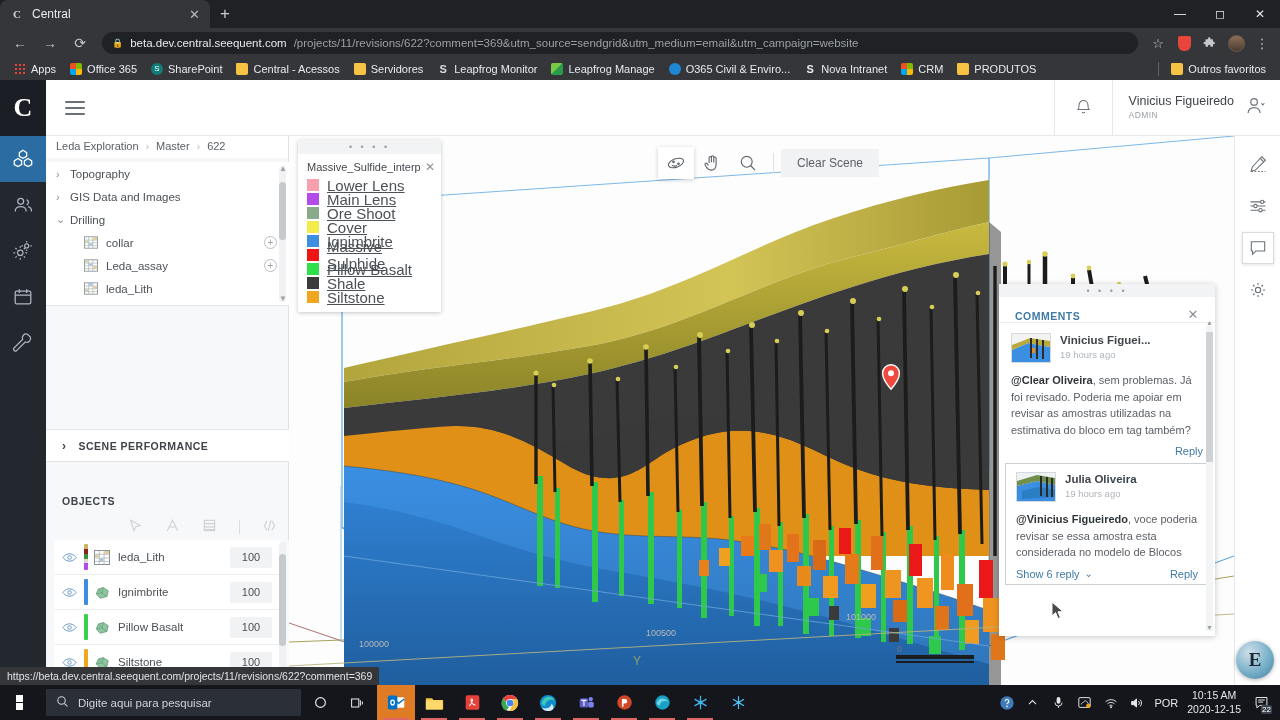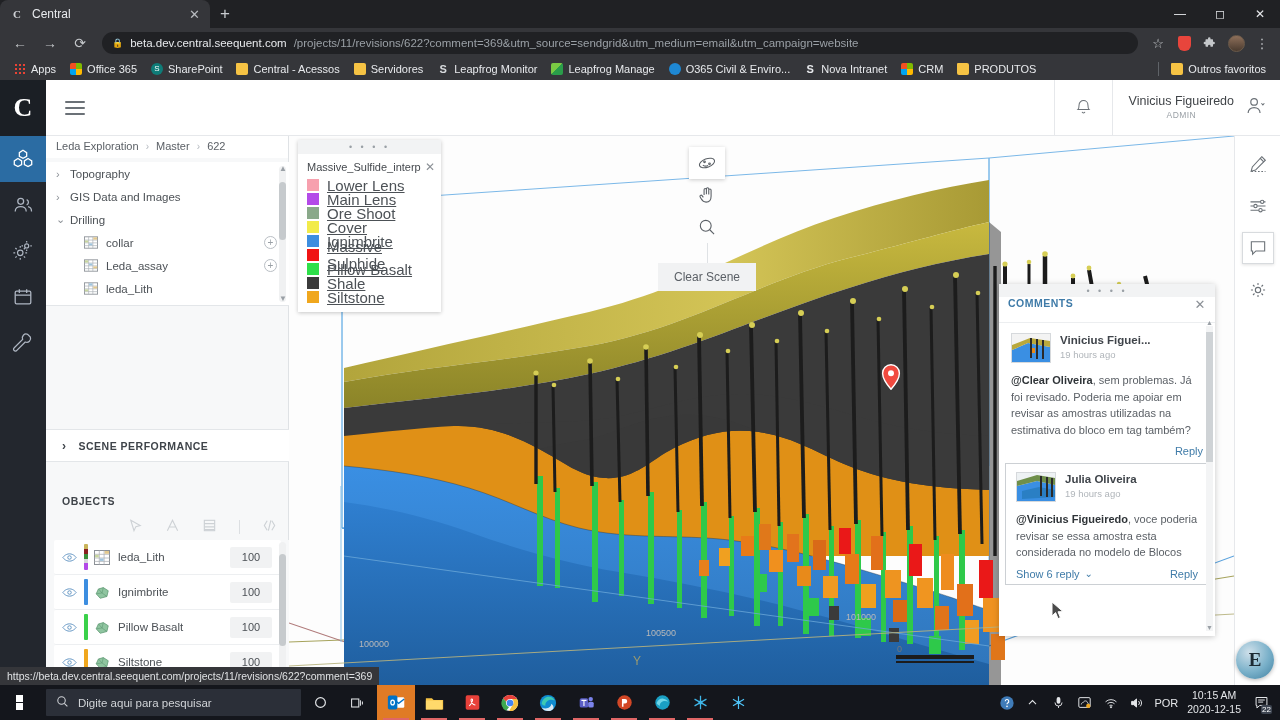--- a/index.html
+++ b/index.html
@@ -115,21 +115,21 @@
     background: #fff; display: flex; align-items: center; border-bottom: 1px solid #e6e8eb;
   }
   .hamburger { margin-left: 12px; width: 34px; height: 34px; display:flex; flex-direction: column;
                justify-content: center; gap: 4px; padding: 0 7px; }
   .hamburger i { display: block; height: 2px; background: #6b7177; border-radius: 1px; }
   .top-right { margin-left: auto; display: flex; align-items: center; height: 56px; }
   .bell { width: 58px; height: 56px; display:flex; align-items:center; justify-content:center;
           border-left: 1px solid #e6e8eb; }
   .bell svg { width: 19px; height: 19px; }
   .userbox { display:flex; align-items: center; gap: 10px; padding: 0 14px 0 16px; border-left: 1px solid #e6e8eb; height: 56px;}
-  .uname { text-align: center; line-height: 1.25; }
+  .uname { text-align: left; line-height: 1.25; }
   .uname .n { font-size: 12.5px; color: #404448; }
   .uname .r { font-size: 8.5px; color: #9aa0a6; letter-spacing: .4px; }
   .uavatar svg { width: 22px; height: 22px; }
 
   
   .leftpanel {
     position: absolute; left: 46px; top: 56px; width: 243px; height: 549px;
     background: #f7f8f9; border-right: 1px solid #dfe2e5;
   }
   .breadcrumb {
@@ -208,36 +208,36 @@
   .legend-grip { height: 14px; display: flex; align-items: center; justify-content: center;
                  background: #f2f3f4; color: #9aa0a6; letter-spacing: 3px; font-size: 9px; }
   .legend-title { display: flex; align-items: center; padding: 6px 6px 4px 9px; font-size: 11px; color: #45494e; }
   .legend-title .x { margin-left: auto; color: #8b9096; font-size: 12px; }
   .legend-row { display: flex; align-items: center; gap: 8px; padding: 0 9px; height: 14px; font-size: 15px; color: #4c5156; text-decoration: underline; }
   .legend-chip { width: 12px; height: 12px; flex: 0 0 12px; }
   .legend-pad { height: 8px; }
 
   
   .scene-tools {
-    position: absolute; left: 369px; top: 11px; display: flex; align-items: center; z-index: 6; flex-direction: column;
+    position: absolute; left: 369px; top: 11px; display: flex; align-items: center; z-index: 6;
   }
   .st-btn { width: 36px; height: 32px; display: flex; align-items: center; justify-content: center; color: #5b6066; }
   .st-btn.active { background: #fff; box-shadow: 0 1px 4px rgba(0,0,0,.2); }
   .st-btn svg { width: 20px; height: 20px; }
   .st-sep { width: 1px; height: 20px; background: #dfe2e5; margin: 0 7px; }
   .clear-scene { padding: 7px 16px; color: #5b6066; font-size: 12px; background: #f1f2f3; }
 
   
   .comments {
     position: absolute; right: 19px; top: 148px; width: 216px; height: 352px;
     background: #fff; box-shadow: 0 1px 6px rgba(0,0,0,.22); z-index: 7; overflow: hidden;
   }
   .cm-grip { height: 13px; display:flex; align-items:center; justify-content:center;
              background: #f2f3f4; color: #9aa0a6; letter-spacing: 3px; font-size: 9px; }
-  .cm-hdr { display: flex; align-items: flex-start; height: 26px; padding: 0 9px;
+  .cm-hdr { display: flex; align-items: flex-end; height: 26px; padding: 0 16px;
             font-size: 10.5px; font-weight: bold; letter-spacing: .5px; color: #3f7ba8;
             border-bottom: 1px solid #eceef0; }
   .cm-hdr .x { margin-left: auto; color: #8b9096; font-size: 13px; font-weight: normal; }
   .cm-body { position: absolute; top: 39px; left: 0; width: 216px; height: 313px; overflow: hidden; }
   .cm-item { padding: 10px 12px 6px 12px; }
   .cm-item.boxed { border: 1px solid #ccd0d4; margin: 0 6px; padding: 8px 10px 4px 10px; }
   .cm-head { display: flex; gap: 9px; align-items: flex-start; }
   .cm-thumb { width: 40px; height: 30px; border: 1px solid #d6d9dc; flex: 0 0 40px; }
   .cm-meta .au { font-size: 11.5px; font-weight: bold; color: #3f444a; }
   .cm-meta .ts { font-size: 9.5px; color: #b0b5ba; margin-top: 2px; }

